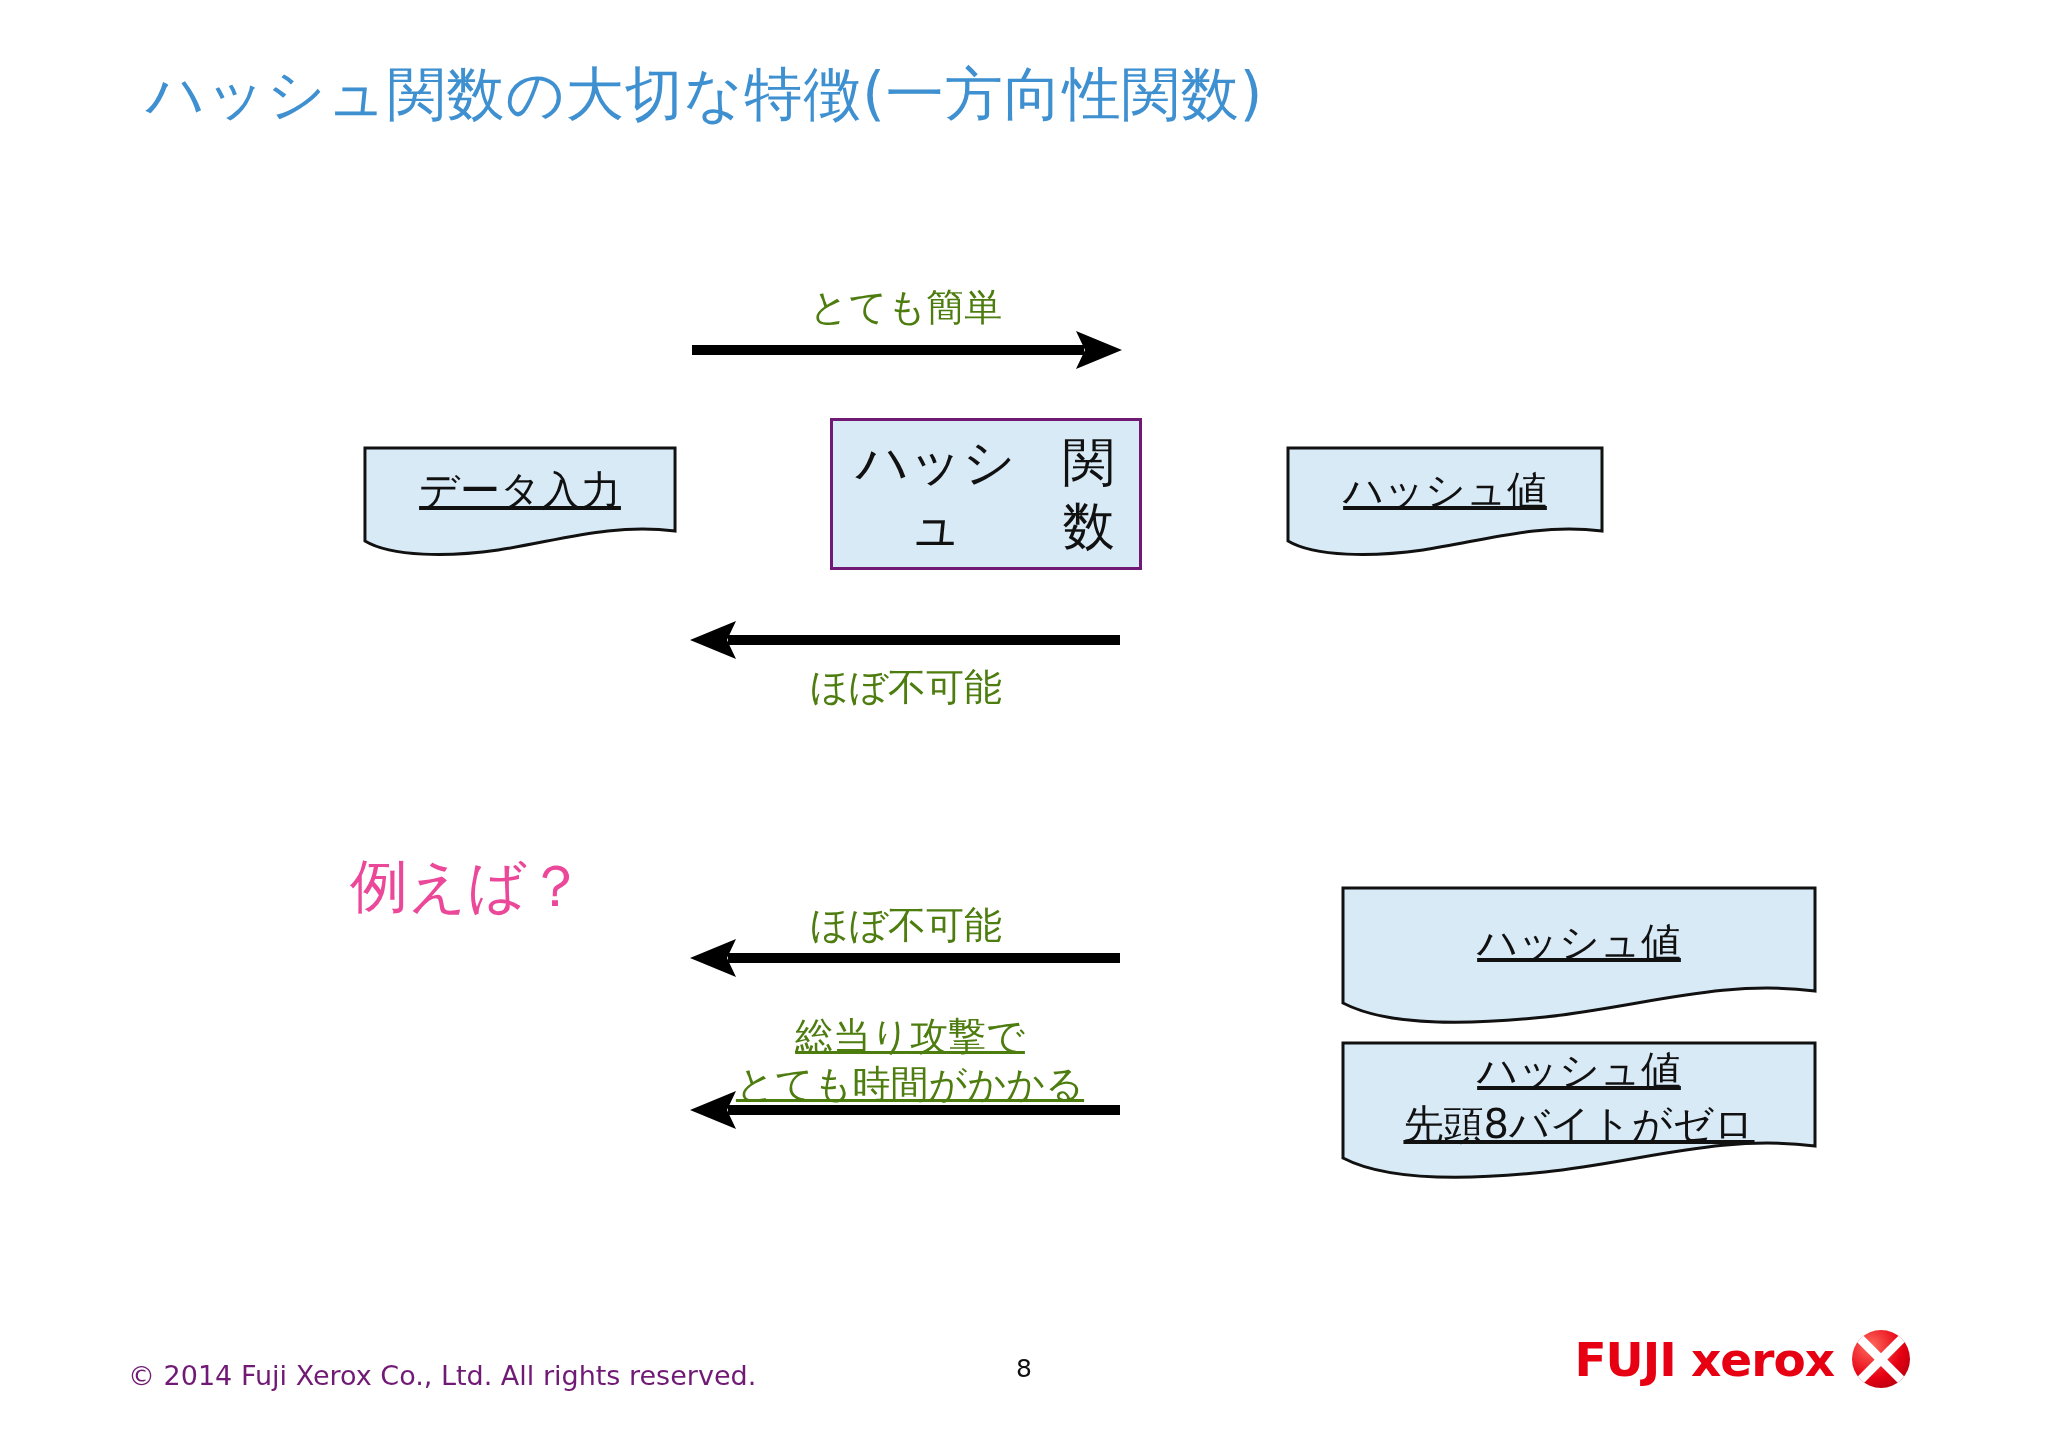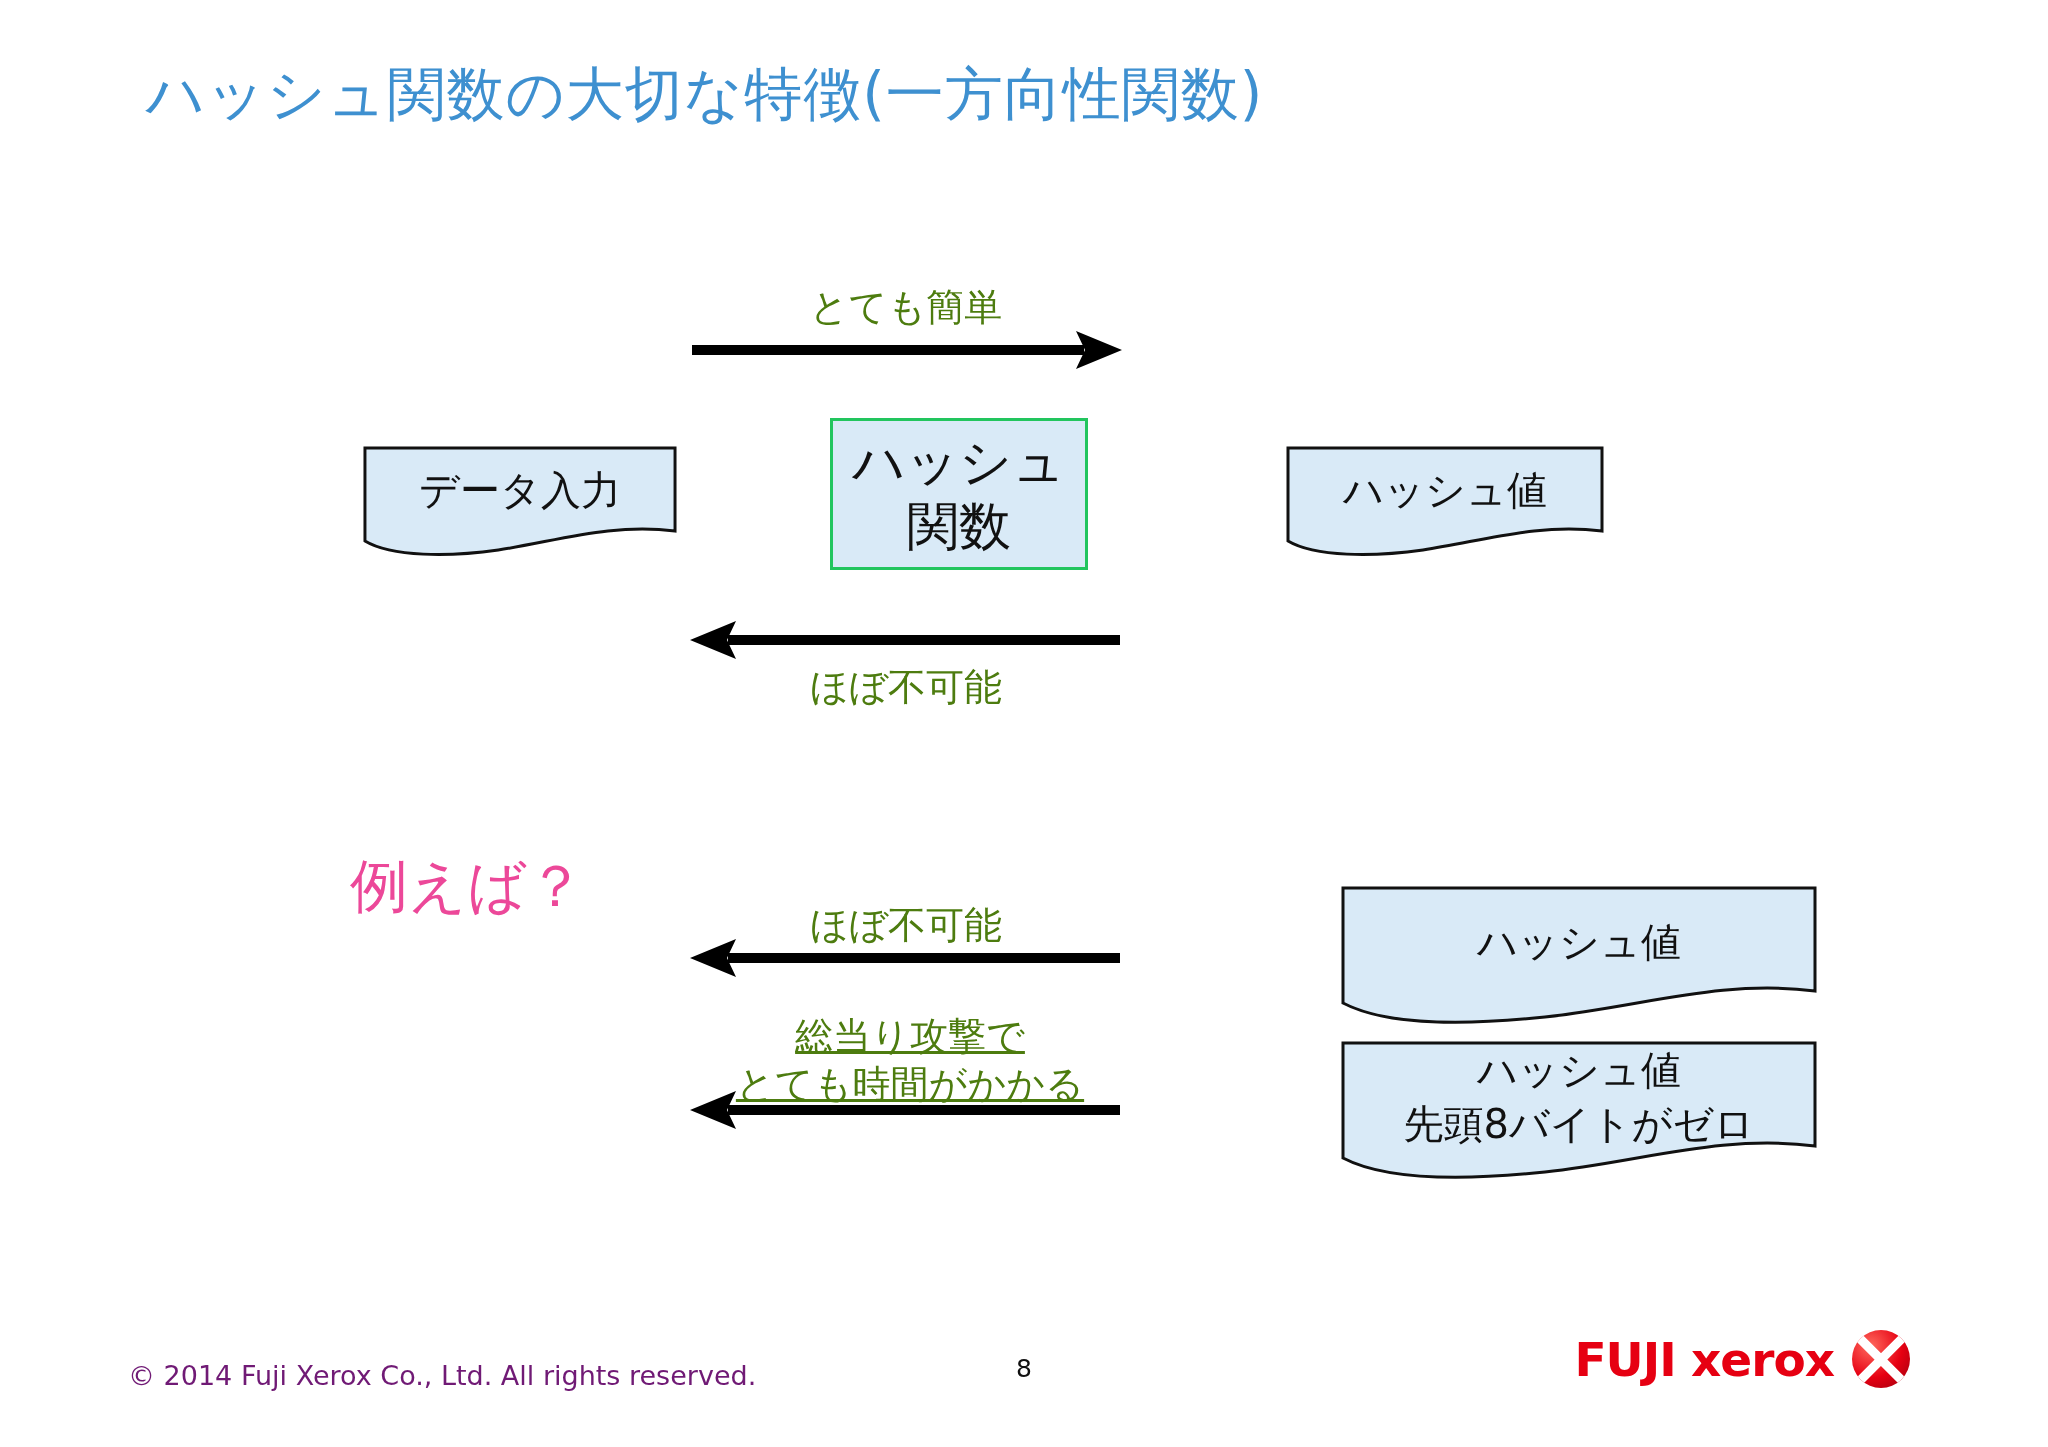--- a/index.html
+++ b/index.html
@@ -35,30 +35,30 @@
 
   
   .arrow{left:690px;width:432px;height:44px;}
 
   
   .docbox{overflow:visible;}
   .docbox svg{position:absolute;left:0;top:0;width:100%;height:100%;}
   .docbox .docbox-text{
     position:absolute;left:0;top:0;width:100%;height:80%;
     display:flex;flex-direction:column;justify-content:center;align-items:center;
-    font-size:40px;line-height:50px;color:#111;text-align:center;white-space:nowrap;
+    font-size:40px;line-height:50px;color:#111;text-align:center;white-space:nowrap;text-decoration:underline;
   }
   .docbox.large .docbox-text{font-size:40px;line-height:54px;height:82%;}
 
   
   .funcbox{
-    left:830px;top:418px;width:258px;height:152px;
+    left:830px;top:418px;width:312px;height:152px;
     box-sizing:border-box;
-    background:#D9EAF7;border:3px solid #22c55e;
-    display:flex;flex-direction:column;justify-content:center;align-items:center;
+    background:#D9EAF7;border:3px solid #701a75;
+    display:flex;flex-direction:row;justify-content:center;align-items:center;
     font-size:52px;line-height:64px;text-align:center;
   }
 
   
   .example-heading{left:350px;top:848px;font-size:58px;color:#ec4899;}
 
   
   .copyright{left:128px;top:1360px;font-size:27px;color:#701a75;white-space:nowrap;}
   .page-number{left:964px;top:1354px;width:120px;text-align:center;font-size:25px;color:#111;}
   .logo{right:138px;top:1330px;display:flex;align-items:center;gap:18px;}

